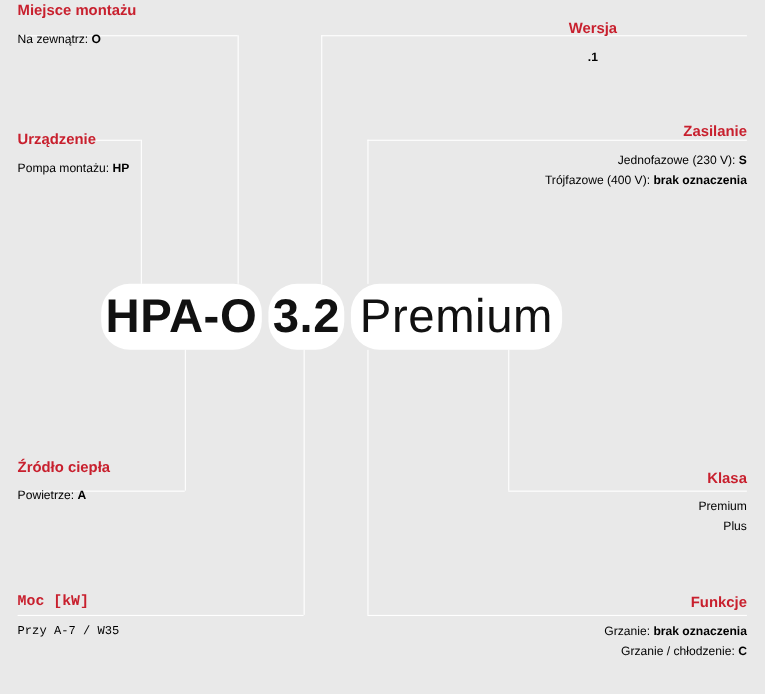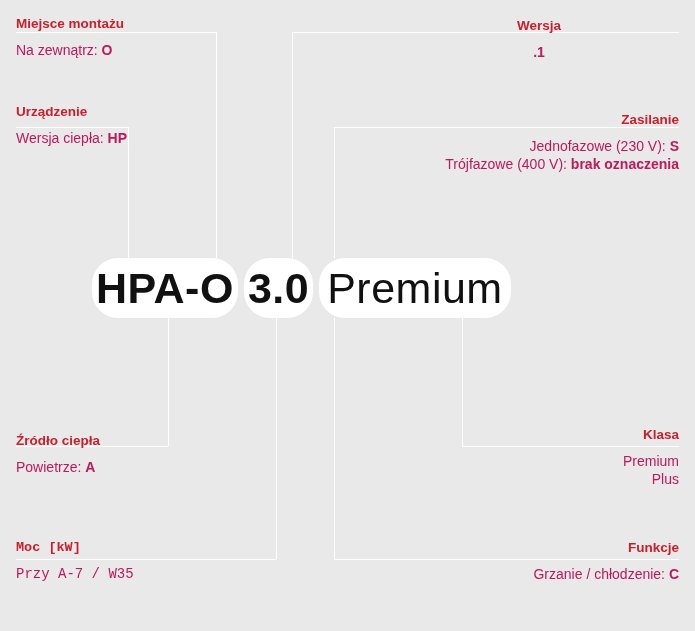--- a/index.html
+++ b/index.html
@@ -32,22 +32,22 @@
   }
   .label-title {
     color: #c8202e;
     font-weight: bold;
     font-size: 13.5px;
     line-height: 17px;
     margin-bottom: 9px;
     white-space: nowrap;
   }
   .label-line {
-    color: #be185d;
-    font-size: 14px;
+    color: #000000;
+    font-size: 11px;
     line-height: 18px;
     white-space: nowrap;
   }
   .label-line b { font-weight: bold; }
   .align-left  { text-align: left; }
   .align-right { text-align: right; }
 
   
   #code-row {
     position: absolute;
@@ -99,56 +99,56 @@
   <div class="line h" style="left:16px; top:559px; width:260px;"></div>
 
   <div class="line v" style="left:462px; top:318px; height:128px;"></div>
   <div class="line h" style="left:462px; top:446px; width:217px;"></div>
 
   <div class="line v" style="left:334px; top:318px; height:241px;"></div>
   <div class="line h" style="left:334px; top:559px; width:345px;"></div>
 
   <div id="code-row">
     <span class="code-seg">HPA-O</span>
-    <span class="code-seg">3.0</span>
+    <span class="code-seg">3.2</span>
     <span class="code-seg premium">Premium</span>
   </div>
 
-  <div class="label-block align-left" style="left:16px; top:15px; width:260px;">
+  <div class="label-block align-left" style="left:16px; top:1px; width:260px;">
     <div class="label-title">Miejsce montażu</div>
     <div class="label-line">
       <span>Na zewnątrz: </span><b>O</b>
     </div>
   </div>
 
-  <div class="label-block align-left" style="left:16px; top:103px; width:260px;">
+  <div class="label-block align-left" style="left:16px; top:118px; width:260px;">
     <div class="label-title">Urządzenie</div>
     <div class="label-line">
-      <span>Wersja ciepła: </span><b>HP</b>
+      <span>Pompa montażu: </span><b>HP</b>
     </div>
   </div>
 
   <div class="label-block align-right" style="left:399px; top:17px; width:280px;text-align:center;">
     <div class="label-title">Wersja</div>
     <div class="label-line">
       <span></span><b>.1</b>
     </div>
   </div>
 
   <div class="label-block align-right" style="left:359px; top:111px; width:320px;">
     <div class="label-title">Zasilanie</div>
     <div class="label-line">
       <span>Jednofazowe (230 V): </span><b>S</b>
     </div>
     <div class="label-line">
       <span>Trójfazowe (400 V): </span><b>brak oznaczenia</b>
     </div>
   </div>
 
-  <div class="label-block align-left" style="left:16px; top:432px; width:260px;">
+  <div class="label-block align-left" style="left:16px; top:416px; width:260px;">
     <div class="label-title">Źródło ciepła</div>
     <div class="label-line">
       <span>Powietrze: </span><b>A</b>
     </div>
   </div>
 
   <div class="label-block align-left" style="left:16px; top:539px; width:260px;font-family:Liberation Mono, monospace;">
     <div class="label-title">Moc [kW]</div>
     <div class="label-line">
       <span>Przy A-7 / W35</span><b></b>
@@ -161,17 +161,20 @@
       <span>Premium</span><b></b>
     </div>
     <div class="label-line">
       <span>Plus</span><b></b>
     </div>
   </div>
 
   <div class="label-block align-right" style="left:379px; top:539px; width:300px;">
     <div class="label-title">Funkcje</div>
     <div class="label-line">
+      <span>Grzanie: </span><b>brak oznaczenia</b>
+    </div>
+    <div class="label-line">
       <span>Grzanie / chłodzenie: </span><b>C</b>
     </div>
   </div>
 
 </div>
 
 </body></html>

